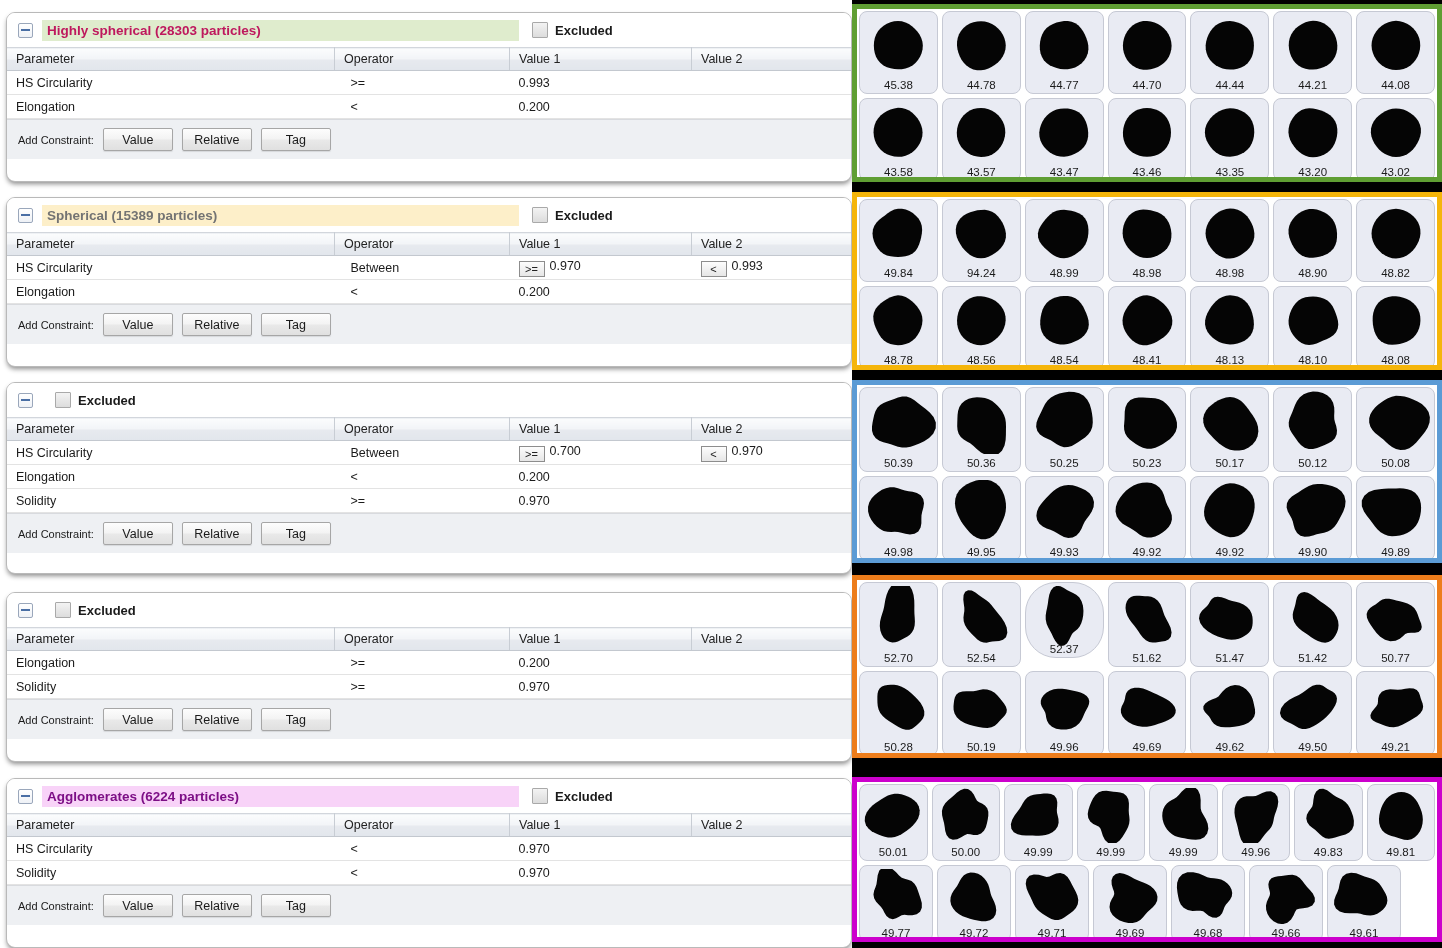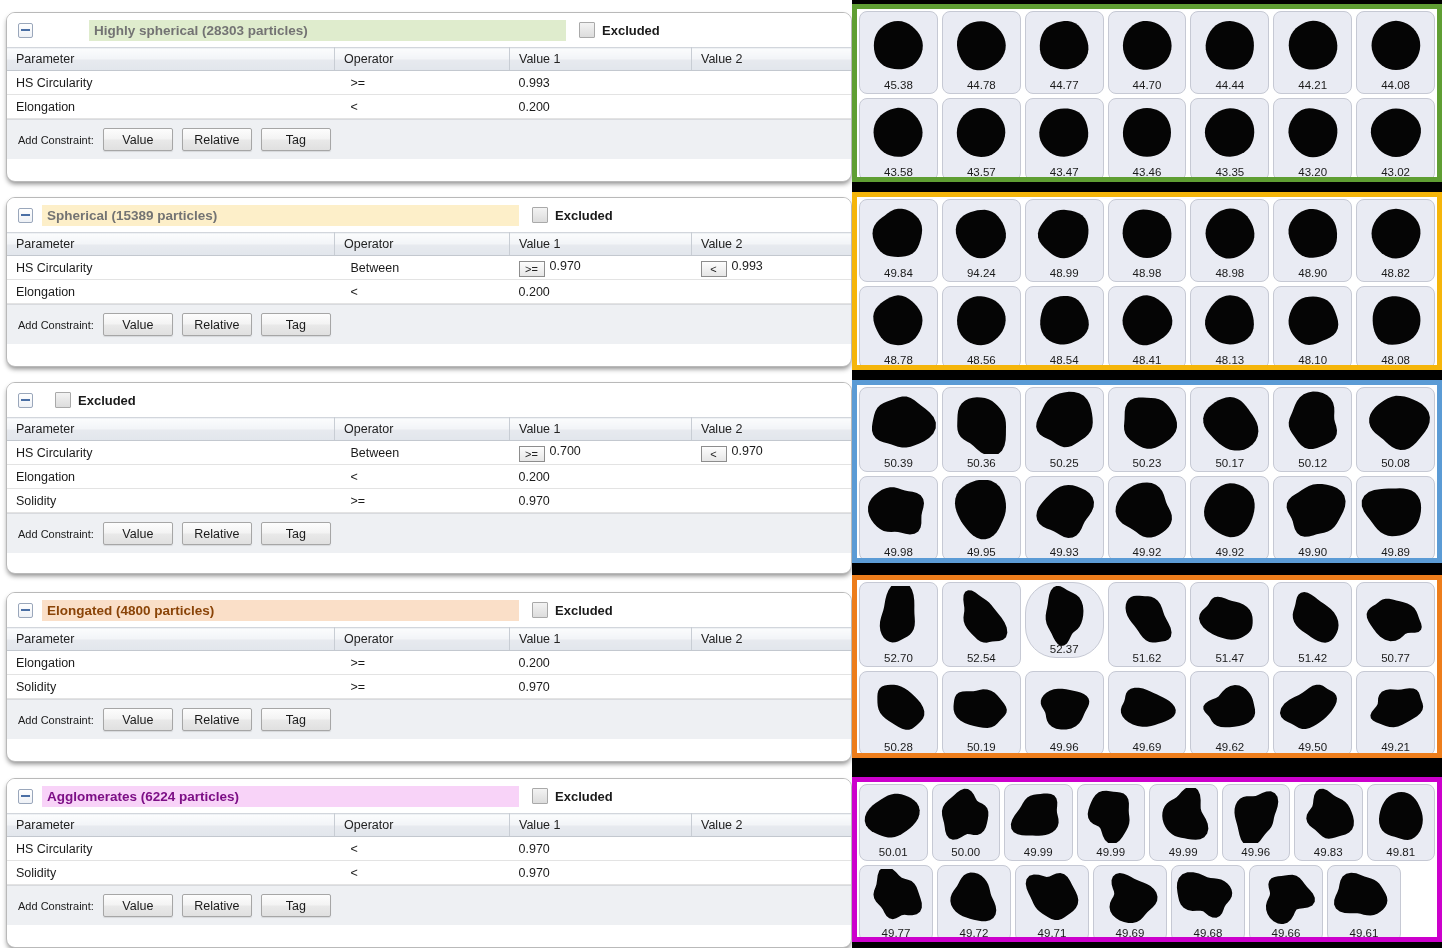--- a/index.html
+++ b/index.html
@@ -143,21 +143,21 @@
   }
 </style>
 </head>
 <body>
 
 <div id="left-col">
     <div class="panel-slot" style="top: 12px; height: 178px;">
       <div class="panel" style="height: 168px;">
         <div class="panel-head">
           <div class="collapse-icon"></div>
-          <div class="title-chip" style="background: rgb(223, 236, 205); color: #737373; margin-left: 47px;">Highly spherical (28303 particles)</div>
+          <div class="title-chip" style="background: rgb(223, 236, 205); color: #be185d;">Highly spherical (28303 particles)</div>
           <div class="excl-wrap">
             <div class="excl-box"></div>
             <span class="excl-label">Excluded</span>
           </div>
         </div>
         <table class="ctable">
           <thead>
             <tr>
               <th class="c-param">Parameter</th>
               <th class="c-op">Operator</th>
@@ -274,21 +274,20 @@
           <button class="btn">Value</button>
           <button class="btn">Relative</button>
           <button class="btn">Tag</button>
         </div>
       </div>
     </div>
     <div class="panel-slot" style="top: 592px; height: 178px;">
       <div class="panel" style="height: 168px;">
         <div class="panel-head">
           <div class="collapse-icon"></div>
-          <div class="title-chip" style="background: rgb(250, 223, 200); color: rgb(138, 68, 8);">Elongated (4800 particles)</div>
           <div class="excl-wrap">
             <div class="excl-box"></div>
             <span class="excl-label">Excluded</span>
           </div>
         </div>
         <table class="ctable">
           <thead>
             <tr>
               <th class="c-param">Parameter</th>
               <th class="c-op">Operator</th>

